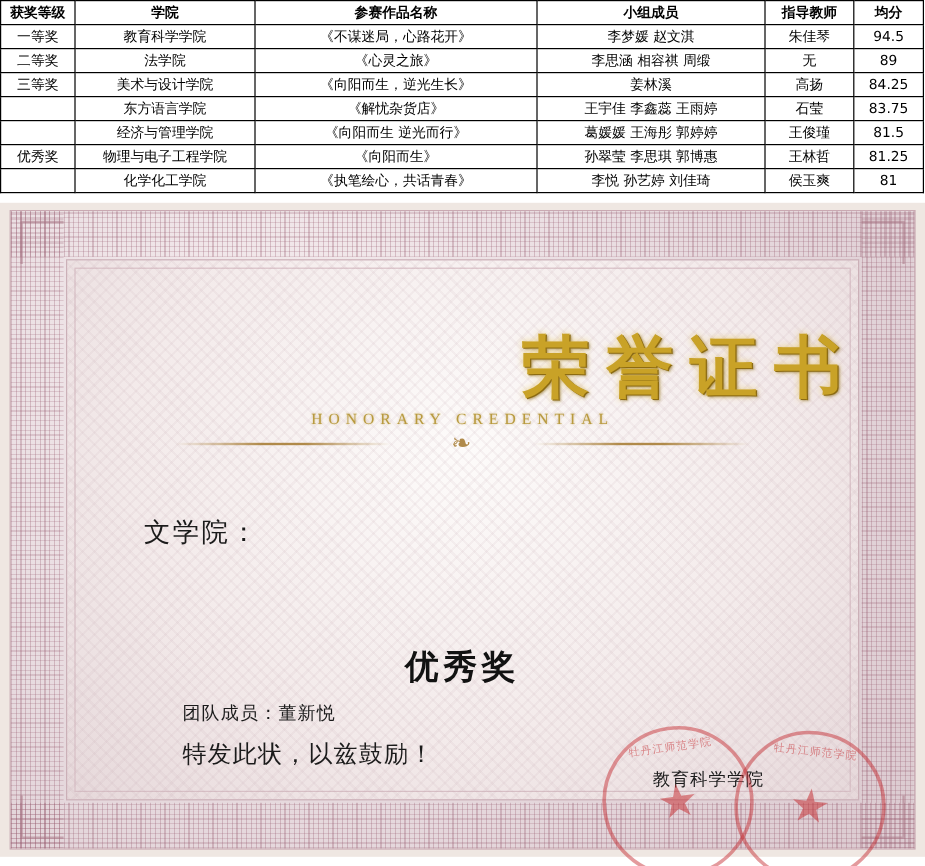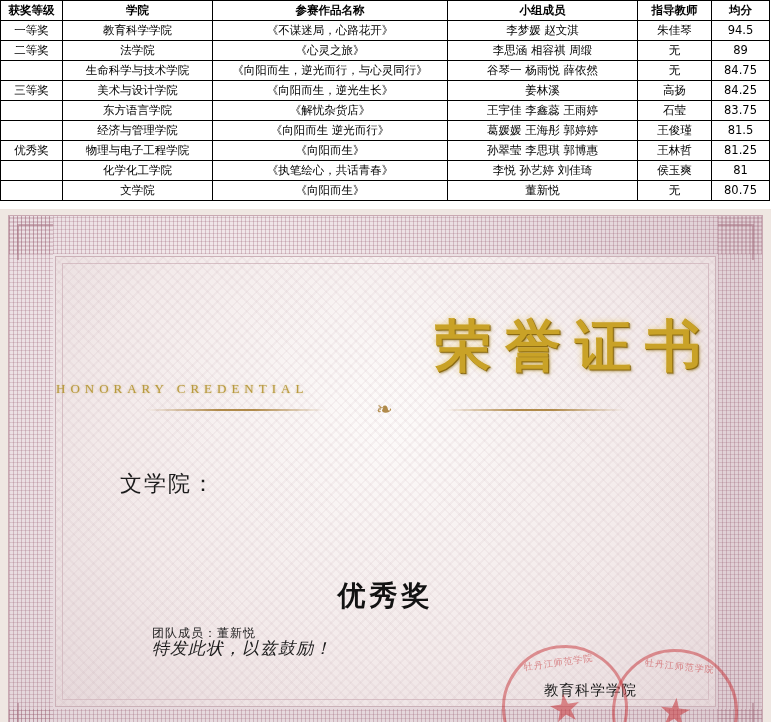--- a/index.html
+++ b/index.html
@@ -133,20 +133,21 @@
     color: #c9a227;
     text-shadow:
       1px 1px 0 #8c6b12,
       2px 2px 2px rgba(120,90,20,0.45),
       0 0 6px rgba(230,200,110,0.8);
   }
   .cert-subtitle {
     position: absolute;
     left: 0; right: 0;
     top: 124px;
+    text-align: center;
     font-family: "Liberation Serif", serif;
     font-size: 13px;
     letter-spacing: 5px;
     color: #b89a3f;
     text-shadow: 0 0 2px rgba(200,170,90,0.8);
   }
   .title-rule {
     position: absolute;
     top: 152px;
     height: 2px;
@@ -195,33 +196,32 @@
     font-size: 28px;
     font-weight: bold;
     color: #121212;
     letter-spacing: 4px;
   }
   .team-line {
     position: absolute;
     left: 96px;
     top: 368px;
     font-family: "DejaVu Sans", "Liberation Sans", sans-serif;
-    font-size: 12px;
+    font-size: 15px;
     color: #1b1b1b;
     letter-spacing: 1px;
   }
   .encourage-line {
     position: absolute;
     left: 96px;
-    top: 380px;
-    font-family: "DejaVu Sans", "Liberation Sans", sans-serif;
-    font-size: 17px;
+    top: 398px;
+    font-family: "DejaVu Sans", "Liberation Sans", sans-serif;
+    font-size: 20px;
     color: #1b1b1b;
     letter-spacing: 1px;
-    font-style: italic;
   }
   .signature {
     position: absolute;
     right: 78px;
     top: 420px;
     text-align: center;
     font-family: "DejaVu Sans", "Liberation Sans", sans-serif;
     font-size: 14.5px;
     line-height: 26px;
     color: #1b1b1b;
@@ -302,28 +302,20 @@
       </tr>
       <tr>
         <td class="grade-cell">二等奖</td>
         <td>法学院</td>
         <td>《心灵之旅》</td>
         <td>李思涵  相容祺  周缎</td>
         <td>无</td>
         <td>89</td>
       </tr>
       <tr>
-        <td class="grade-cell"></td>
-        <td>生命科学与技术学院</td>
-        <td>《向阳而生，逆光而行，与心灵同行》</td>
-        <td>谷琴一  杨雨悦  薛依然</td>
-        <td>无</td>
-        <td>84.75</td>
-      </tr>
-      <tr>
         <td class="grade-cell">三等奖</td>
         <td>美术与设计学院</td>
         <td>《向阳而生，逆光生长》</td>
         <td>姜林溪</td>
         <td>高扬</td>
         <td>84.25</td>
       </tr>
       <tr>
         <td class="grade-cell"></td>
         <td>东方语言学院</td>
@@ -348,28 +340,20 @@
         <td>王林哲</td>
         <td>81.25</td>
       </tr>
       <tr>
         <td class="grade-cell"></td>
         <td>化学化工学院</td>
         <td>《执笔绘心，共话青春》</td>
         <td>李悦  孙艺婷  刘佳琦</td>
         <td>侯玉爽</td>
         <td>81</td>
-      </tr>
-      <tr>
-        <td class="grade-cell"></td>
-        <td>文学院</td>
-        <td>《向阳而生》</td>
-        <td>董新悦</td>
-        <td>无</td>
-        <td>80.75</td>
       </tr>
     </tbody>
   </table>
 </div>
 
 <div class="cert-area">
   <div class="cert-outer">
     <div class="band band-top"></div>
     <div class="band band-bottom"></div>
     <div class="band band-left"></div>

